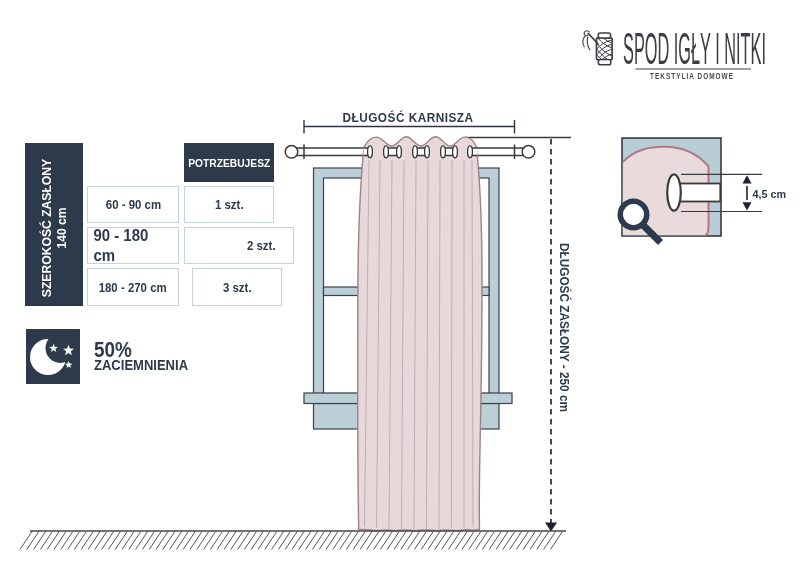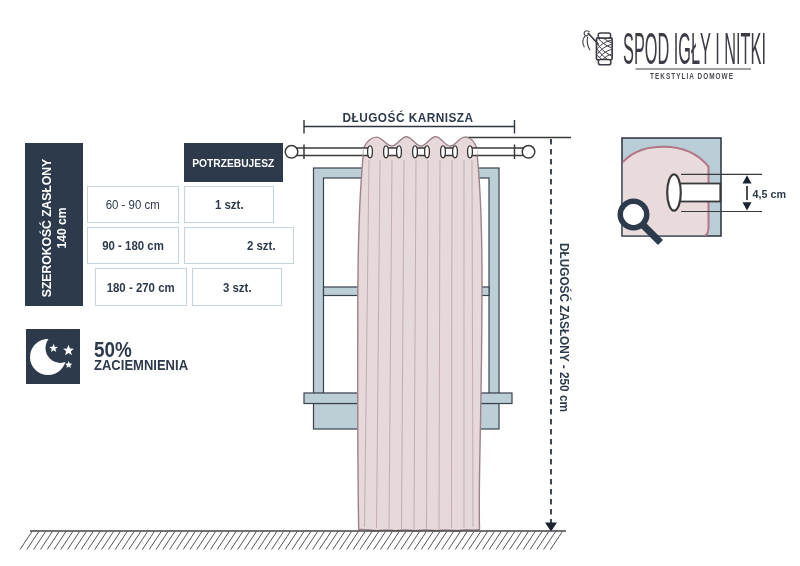--- a/index.html
+++ b/index.html
@@ -11,41 +11,41 @@
 </style>
 </head>
 <body>
 <div class="page">
 
 <div class="abs navy" style="left:25px;top:143px;width:58px;height:163px;display:flex;align-items:center;justify-content:center;">
   <div style="transform:rotate(-90deg) translateX(-3px);white-space:nowrap;color:#fff;font-weight:bold;font-size:13.5px;text-align:center;line-height:15px;"><span style="display:inline-block;transform:scaleX(0.9);transform-origin:center;">SZEROKOŚĆ ZASŁONY<br>140 cm</span></div>
 </div>
 
 
-<div class="abs navy" style="left:184px;top:143px;width:99px;height:39px;display:flex;align-items:center;justify-content:center;">
+<div class="abs navy" style="left:184px;top:143px;width:90px;height:39px;display:flex;align-items:center;justify-content:center;">
   <div style="color:#fff;font-weight:bold;font-size:11.8px;text-align:center;transform:scaleX(0.87);white-space:nowrap;">POTRZEBUJESZ</div>
 </div>
 
-<div class="abs navytxt" style="left:87px;top:186px;width:92px;height:37px;border:1.5px solid #c7d3da;box-sizing:border-box;display:flex;align-items:center;justify-content:center;font-weight:normal;font-size:13px;">
+<div class="abs navytxt" style="left:87px;top:186px;width:92px;height:37px;border:1.5px solid #c7d3da;box-sizing:border-box;display:flex;align-items:center;justify-content:center;font-weight:bold;font-size:13px;">
       <span style="display:inline-block;transform:scaleX(0.88);">60 - 90 cm</span>
     </div>
 
 <div class="abs navytxt" style="left:184px;top:186px;width:90px;height:37px;border:1.5px solid #c7d3da;box-sizing:border-box;display:flex;align-items:center;justify-content:center;font-weight:bold;font-size:13px;">
       <span style="display:inline-block;transform:scaleX(0.88);">1 szt.</span>
     </div>
 
-<div class="abs navytxt" style="left:87px;top:227px;width:92px;height:37px;border:1.5px solid #c7d3da;box-sizing:border-box;display:flex;align-items:center;justify-content:center;font-weight:bold;font-size:13px;">
+<div class="abs navytxt" style="left:87px;top:227px;width:92px;height:37px;border:1.5px solid #c7d3da;box-sizing:border-box;display:flex;align-items:center;justify-content:center;font-weight:bold;font-size:17px;">
       <span style="display:inline-block;transform:scaleX(0.88);">90 - 180 cm</span>
     </div>
 
 <div class="abs navytxt" style="left:184px;top:227px;width:110px;height:37px;border:1.5px solid #c7d3da;box-sizing:border-box;display:flex;align-items:center;justify-content:center;font-weight:bold;font-size:13px;padding-left:44px;">
       <span style="display:inline-block;transform:scaleX(0.88);">2 szt.</span>
     </div>
 
-<div class="abs navytxt" style="left:87px;top:268px;width:92px;height:38px;border:1.5px solid #c7d3da;box-sizing:border-box;display:flex;align-items:center;justify-content:center;font-weight:bold;font-size:13px;margin-left:8px;">
+<div class="abs navytxt" style="left:87px;top:268px;width:92px;height:38px;border:1.5px solid #c7d3da;box-sizing:border-box;display:flex;align-items:center;justify-content:center;font-weight:bold;font-size:13px;">
       <span style="display:inline-block;transform:scaleX(0.88);">180 - 270 cm</span>
     </div>
 
 <div class="abs navytxt" style="left:184px;top:268px;width:90px;height:38px;border:1.5px solid #c7d3da;box-sizing:border-box;display:flex;align-items:center;justify-content:center;font-weight:bold;font-size:13px;margin-left:8px;">
       <span style="display:inline-block;transform:scaleX(0.88);">3 szt.</span>
     </div>
 
 <div class="abs navy" style="left:26px;top:329px;width:54px;height:55px;">
 <svg width="54" height="55" viewBox="0 0 54 55">
 

